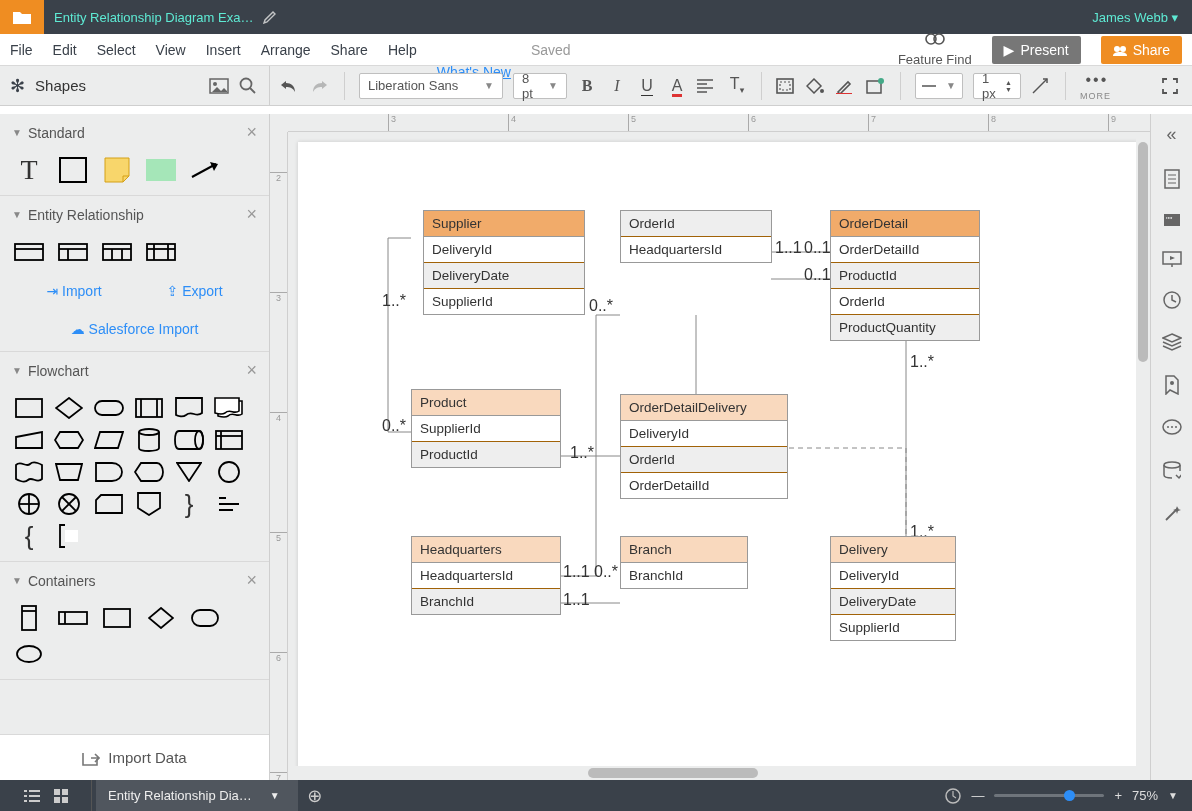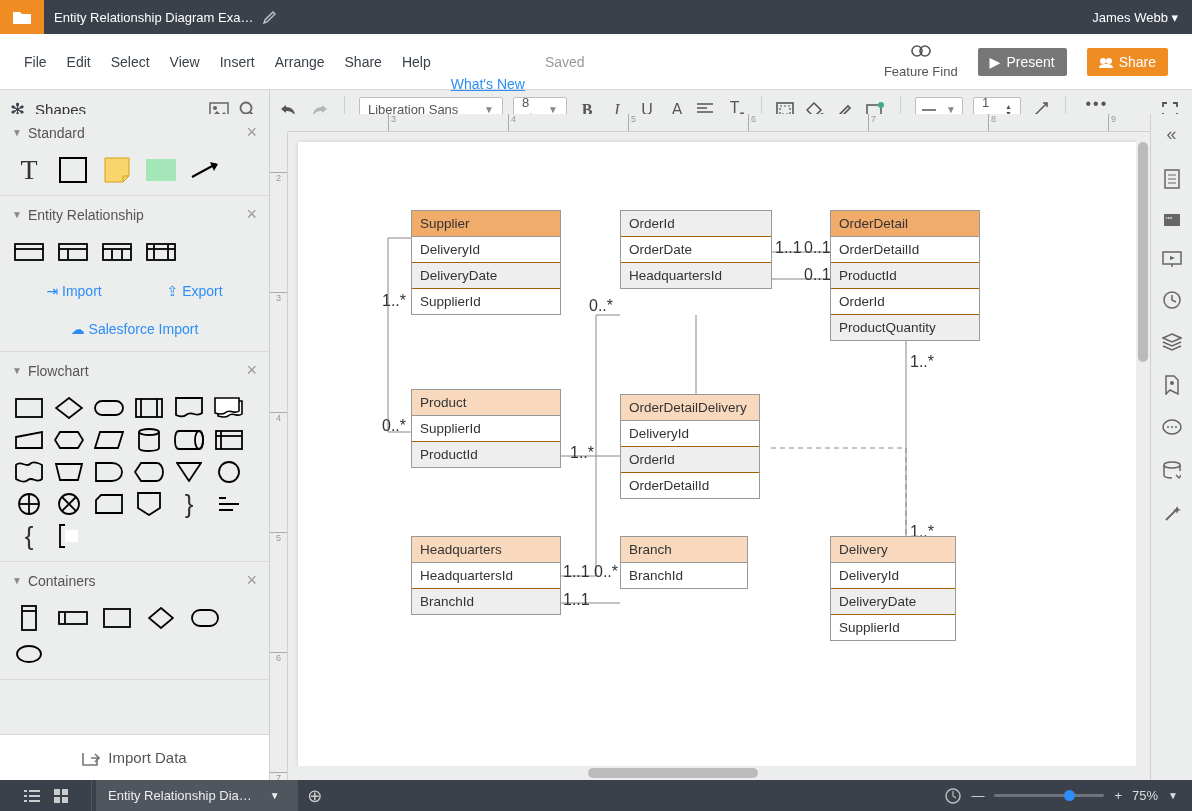--- a/index.html
+++ b/index.html
@@ -1,25 +1,25 @@
 <!DOCTYPE html>
 <html><head>
 <meta charset="utf-8">
 <style>
 *{box-sizing:border-box;margin:0;padding:0;font-family:"Liberation Sans",Arial,sans-serif;}
 body{background:#fff;overflow:hidden;width:1192px;height:811px;position:relative;font-size:13px;color:#333;}
 
-.titlebar{height:34px;background:#3a414a;display:flex;align-items:center;color:#ffffff;}
+.titlebar{height:34px;background:#3a414a;display:flex;align-items:center;color:#5eead4;}
 .titlebar .folder{width:44px;height:34px;background:#ef8d22;display:flex;align-items:center;justify-content:center;}
 .titlebar .docname{padding:0 10px;font-size:13px;}
 .titlebar .edit-ico{opacity:.8;}
 .titlebar .spacer{flex:1;}
 .titlebar .user{padding:0 14px;font-size:13px;}
 
-.menubar{height:56px;background:#fff;border-bottom:1px solid #d9d9d9;display:flex;align-items:center;padding:0 24px;gap:20px;}
+.menubar{height:32px;background:#fff;border-bottom:1px solid #d9d9d9;display:flex;align-items:center;padding:0 10px;gap:20px;}
 .menubar .m{font-size:14px;color:#3a414a;cursor:pointer;}
 .menubar .link{color:#2d8ef7;text-decoration:underline;margin-top:44px;}
 .menubar .saved{color:#999;}
 .menubar .fspace{flex:1;}
 .menubar .ff{display:flex;align-items:center;gap:6px;color:#555;flex-direction:column;}
 .menubar .btn{display:flex;align-items:center;gap:6px;border-radius:2px;padding:6px 12px;color:#fff;font-size:14px;}
 .menubar .btn.g{background:#777;}
 .menubar .btn.o{background:#ef8d22;}
 
 .toolbar{height:40px;background:#eceded;border-bottom:1px solid #cfcfcf;display:flex;align-items:stretch;}
@@ -558,44 +558,43 @@
     <span class="lbl" style="top:155px;left:291px">0..*</span>
     <span class="lbl" style="top:97px;left:477px">1..1</span>
     <span class="lbl" style="top:97px;left:506px">0..1</span>
     <span class="lbl" style="top:124px;left:506px">0..1</span>
     <span class="lbl" style="top:211px;left:612px">1..*</span>
     <span class="lbl" style="top:381px;left:612px">1..*</span>
     <span class="lbl" style="top:421px;left:265px">1..1</span>
     <span class="lbl" style="top:449px;left:265px">1..1</span>
     <span class="lbl" style="top:421px;left:296px">0..*</span>
 
-    <div class="ent h1" style="top:68px;left:113px;width:150px">
+    <div class="ent h1" style="top:68px;left:125px;width:162px">
       <div class="tttl">Supplier</div>
       <div class="row">DeliveryId</div>
       <div class="row">DeliveryDate</div>
       <div class="row">SupplierId</div>
     </div>
     <div class="ent h1" style="top:68px;left:322px;width:152px">
       <div class="row">OrderId</div>
-      <div class="row">OrderDate</div>
       <div class="row">HeadquartersId</div>
     </div>
     <div class="ent h1" style="top:68px;left:532px;width:150px">
       <div class="tttl">OrderDetail</div>
       <div class="row">OrderDetailId</div>
       <div class="row">ProductId</div>
       <div class="row">OrderId</div>
       <div class="row">ProductQuantity</div>
     </div>
     <div class="ent h2" style="top:247px;left:113px;width:150px">
       <div class="tttl">Product</div>
       <div class="row">SupplierId</div>
       <div class="row">ProductId</div>
     </div>
-    <div class="ent h2" style="top:252px;left:322px;width:140px">
+    <div class="ent h2" style="top:252px;left:322px;width:168px">
       <div class="tttl">OrderDetailDelivery</div>
       <div class="row">DeliveryId</div>
       <div class="row">OrderId</div>
       <div class="row">OrderDetailId</div>
     </div>
     <div class="ent h2" style="top:394px;left:113px;width:150px">
       <div class="tttl">Headquarters</div>
       <div class="row">HeadquartersId</div>
       <div class="row">BranchId</div>
     </div>

